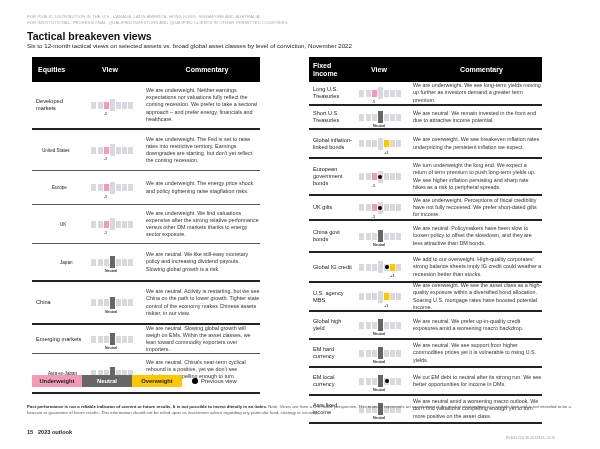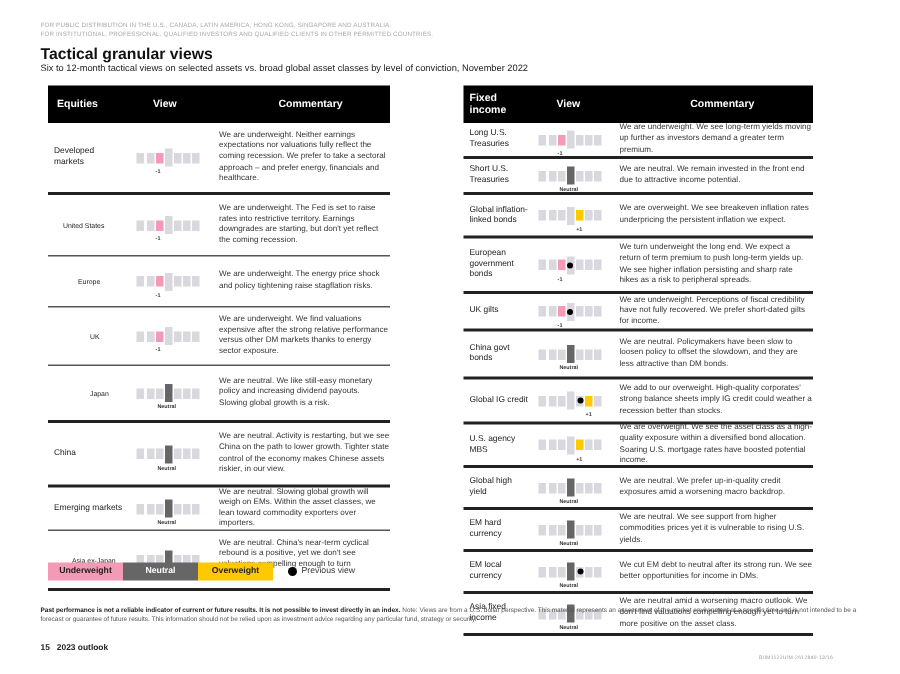--- a/index.html
+++ b/index.html
@@ -36,21 +36,21 @@
   .page { position:absolute; left:27px; top:429px; font-size:5.6px; font-weight:bold; color:#222; }
   .code { position:absolute; left:506px; top:436px; font-size:3.4px; color:#999; letter-spacing:0.2px; }
 </style>
 </head>
 <body>
 
 <div class="disclaimer-top">
   <div>FOR PUBLIC DISTRIBUTION IN THE U.S., CANADA, LATIN AMERICA, HONG KONG, SINGAPORE AND AUSTRALIA.</div>
   <div>FOR INSTITUTIONAL, PROFESSIONAL, QUALIFIED INVESTORS AND QUALIFIED CLIENTS IN OTHER PERMITTED COUNTRIES.</div>
 </div>
-<div class="title">Tactical granular views</div>
+<div class="title">Tactical breakeven views</div>
 <div class="subtitle">Six to 12-month tactical views on selected assets vs. broad global asset classes by level of conviction, November 2022</div>
 
 <div class="panel left">
   <div class="hdr">
     <span style="width:58px;padding-left:6px">Equities</span>
     <span style="width:52px;padding-left:6px">View</span>
     <span style="flex:1;text-align:center">Commentary</span>
   </div>
   <div id="eq-rows">
       <div class="row thick" style="height: 46px;">

